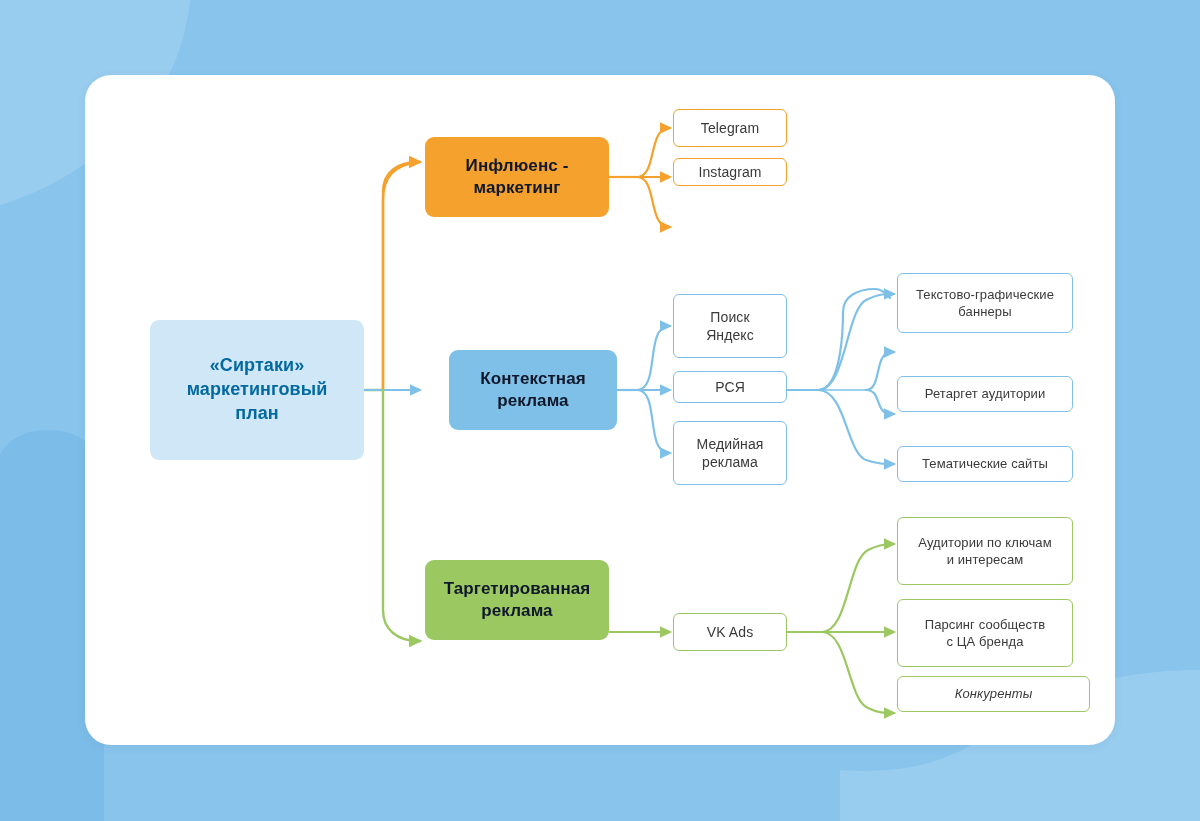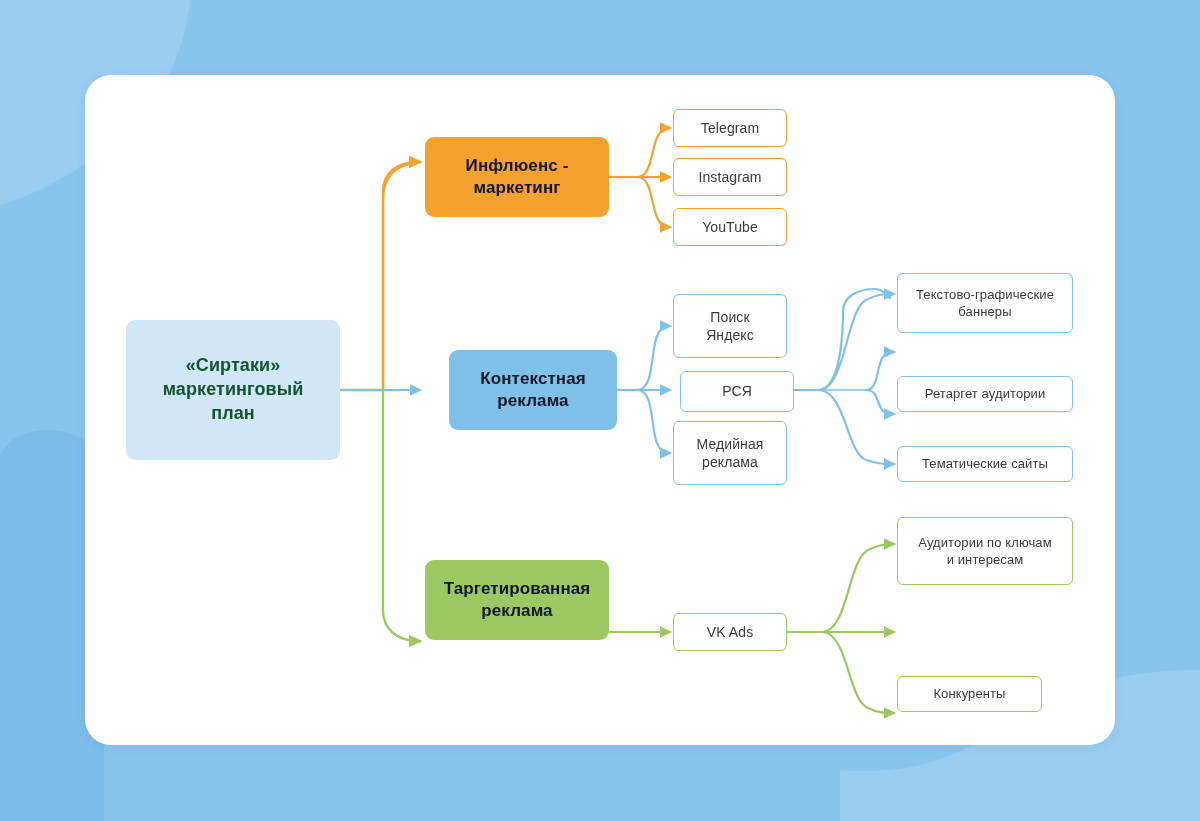--- a/index.html
+++ b/index.html
@@ -30,21 +30,21 @@
   .node{
     position:absolute;box-sizing:border-box;
     display:flex;align-items:center;justify-content:center;
     text-align:center;color:#333333;
     line-height:1.32;letter-spacing:.1px;
   }
   .node span{display:block;padding:0 8px;}
 
   .node.root{
     background:#CFE7F7;border-radius:9px;
-    font-size:18px;font-weight:700;color:#14532d;
+    font-size:18px;font-weight:700;color:#0369a1;margin-left:24px;
   }
   .node.l1{
     border-radius:9px;font-size:17px;font-weight:700;color:#0f172a;
   }
   .node.l1.orange{background:#F5A12D;}
   .node.l1.blue{background:#7FC0E8;}
   .node.l1.green{background:#9CC862;}
 
   .node.l2, .node.l3{
     background:#FFFFFF;border-radius:6px;border:1.6px solid #ccc;
@@ -129,41 +129,38 @@
   <div class="node l1 orange" style="left:425px;top:137px;width:184px;height:80px;">
     <span>
       <span>Инфлюенс -</span>
       <span>маркетинг</span>
     </span>
   </div>
 
   <div class="node l2 orange" style="left:673px;top:109px;width:114px;height:38px;">
     <span>Telegram</span>
   </div>
-  <div class="node l2 orange" style="left:673px;top:158px;width:114px;height:38px;">
+  <div class="node l2 orange" style="left:673px;top:158px;width:114px;height:28px;">
     <span>Instagram</span>
-  </div>
-  <div class="node l2 orange" style="left:673px;top:208px;width:114px;height:38px;">
-    <span>YouTube</span>
   </div>
 
   <div class="node l1 blue" style="left:425px;top:350px;width:168px;height:80px;margin-left:24px;">
     <span>
       <span>Контекстная</span>
       <span>реклама</span>
     </span>
   </div>
 
   <div class="node l2 blue" style="left:673px;top:294px;width:114px;height:64px;">
     <span>
       <span>Поиск</span>
       <span>Яндекс</span>
     </span>
   </div>
-  <div class="node l2 blue" style="left:673px;top:371px;width:114px;height:41px;margin-left:7px;">
+  <div class="node l2 blue" style="left:673px;top:371px;width:114px;height:32px;">
     <span>РСЯ</span>
   </div>
   <div class="node l2 blue" style="left:673px;top:421px;width:114px;height:64px;">
     <span>
       <span>Медийная</span>
       <span>реклама</span>
     </span>
   </div>
 
   <div class="node l3 blue" style="left:897px;top:273px;width:176px;height:60px;">
@@ -189,17 +186,23 @@
   <div class="node l2 green" style="left:673px;top:613px;width:114px;height:38px;">
     <span>VK Ads</span>
   </div>
 
   <div class="node l3 green" style="left:897px;top:517px;width:176px;height:68px;">
     <span>
       <span>Аудитории по ключам</span>
       <span>и интересам</span>
     </span>
   </div>
-  <div class="node l3 green" style="left:897px;top:676px;width:145px;height:36px;">
+  <div class="node l3 green" style="left:897px;top:599px;width:176px;height:68px;">
+    <span>
+      <span>Парсинг сообществ</span>
+      <span>с ЦА бренда</span>
+    </span>
+  </div>
+  <div class="node l3 green" style="left:897px;top:676px;width:193px;height:36px;font-style:italic;">
     <span>Конкуренты</span>
   </div>
 
 </div>
 
 </body></html>

